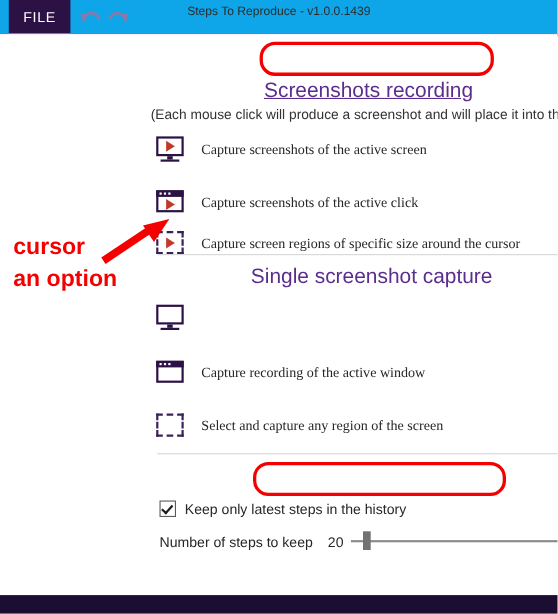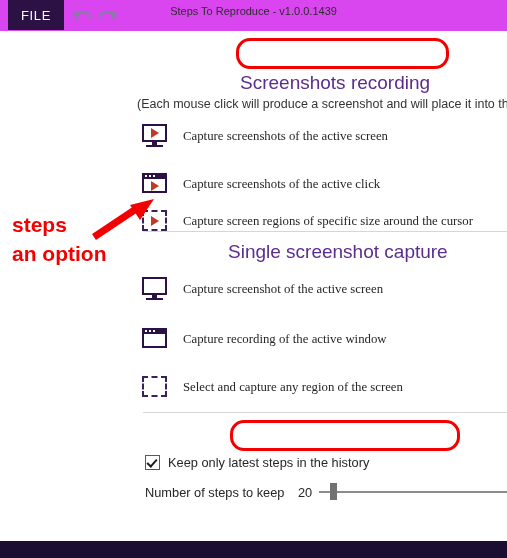--- a/index.html
+++ b/index.html
@@ -14,21 +14,21 @@
     overflow: hidden;
     position: relative;
   }
 
   
   .titlebar {
     position: absolute;
     left: 0; top: 0;
     width: 507px;
     height: 31px;
-    background: #d946ef;
+    background: #0ea5e9;
     border-bottom: 2px solid #d946ef;
   }
   .file-button {
     position: absolute;
     left: 8px; top: 0;
     width: 56px;
     height: 30px;
     background: #2b1144;
     color: #ffffff;
     font-size: 13px;
@@ -277,21 +277,21 @@
       <path d="M18,13 A7,6 0 1 0 4,11" stroke="#8a7aa8" stroke-width="2.4" fill="none" stroke-linecap="round"></path>
       <polygon points="21,6 13,6 17.5,13" fill="#8a7aa8"></polygon>
     </svg>
   </div>
 
   <div class="app-title">Steps To Reproduce - v1.0.0.1439</div>
 </div>
 
 <div class="panel">
 
-  <div class="section-heading" style="left:240px; top:41px;">Screenshots recording</div>
+  <div class="section-heading" style="left:240px; top:41px;text-decoration:underline;">Screenshots recording</div>
 
   <div class="sub-note" style="left:137px; top:66px;">(Each mouse click will produce a screenshot and will place it into the h</div>
 
   <div class="option-row" style="top:87px;">
     <div class="ico">
       <div class="mon-screen"></div>
       <div class="play-tri" style="left:11px; top:5px;"></div>
       <div class="mon-neck"></div>
       <div class="mon-base"></div>
     </div>
@@ -321,21 +321,20 @@
   <div class="divider" style="left:143px; top:200px; width:364px;"></div>
 
   <div class="section-heading" style="left:228px; top:210px;">Single screenshot capture</div>
 
   <div class="option-row" style="top:240px;">
     <div class="ico">
       <div class="mon-screen"></div>
       <div class="mon-neck"></div>
       <div class="mon-base"></div>
     </div>
-    <div class="option-label">Capture screenshot of the active screen</div>
   </div>
 
   <div class="option-row" style="top:290px;">
     <div class="ico">
       <div class="win-frame"></div>
       <div class="win-titlebar"></div>
       <div class="win-dot" style="left:5px;"></div>
       <div class="win-dot" style="left:9px;"></div>
       <div class="win-dot" style="left:13px;"></div>
     </div>
@@ -363,21 +362,21 @@
   <div class="slider-thumb" style="left:330px; top:452px;"></div>
 
 </div>
 
 <div class="bottom-bar"></div>
 
 <div class="annot-box" style="left:236px; top:38px; width:213px; height:31px;"></div>
 
 <div class="annot-box" style="left:230px; top:420px; width:230px; height:31px;"></div>
 
-<div class="annot-text" style="left:12px; top:213px;">steps</div>
+<div class="annot-text" style="left:12px; top:213px;">cursor</div>
 <div class="annot-text" style="left:12px; top:242px;">an option</div>
 
 <div class="annot-arrow" style="left:88px; top:195px;">
   <svg width="70" height="45" viewBox="0 0 70 45">
     <path d="M6,42 L48,14" stroke="#f40000" stroke-width="7" stroke-linecap="butt" fill="none"></path>
     <polygon points="66,4 42,10 52,25" fill="#f40000"></polygon>
   </svg>
 </div>
 
 </body></html>

